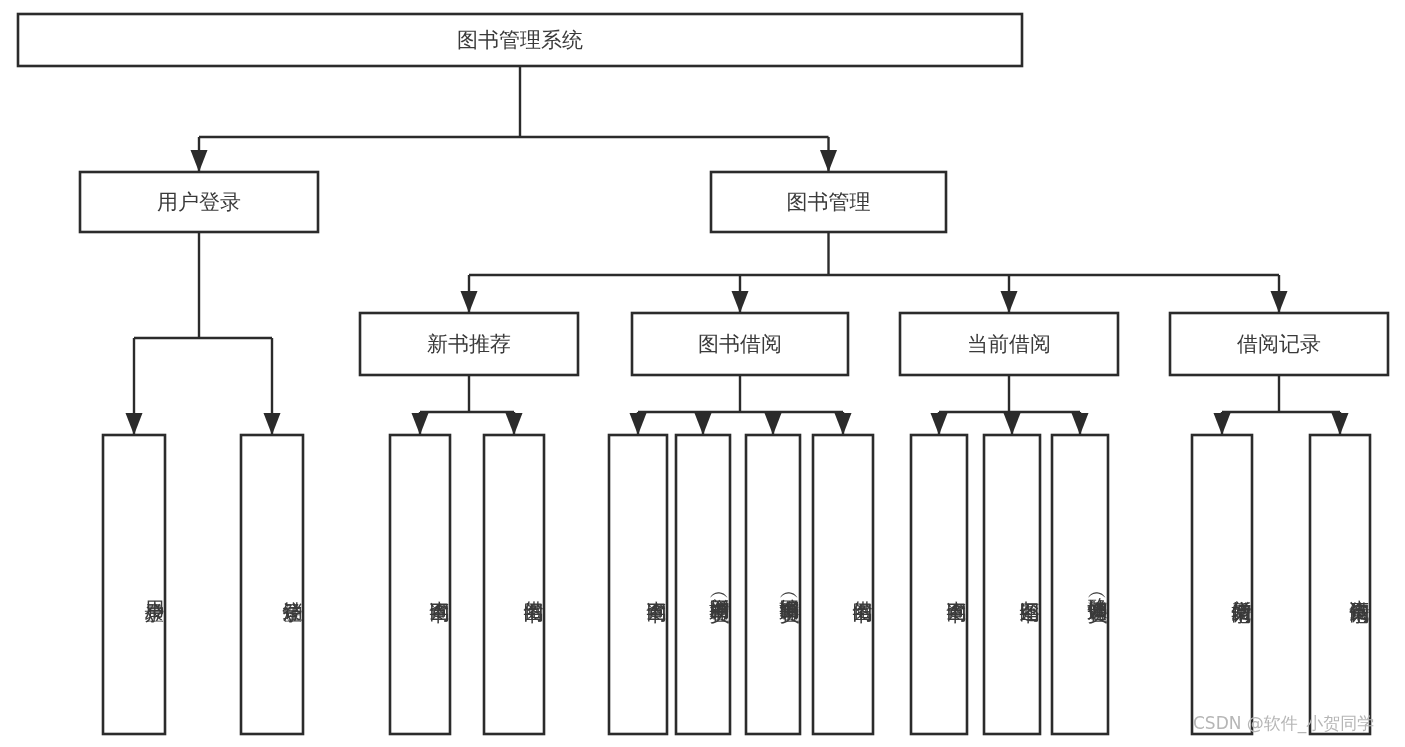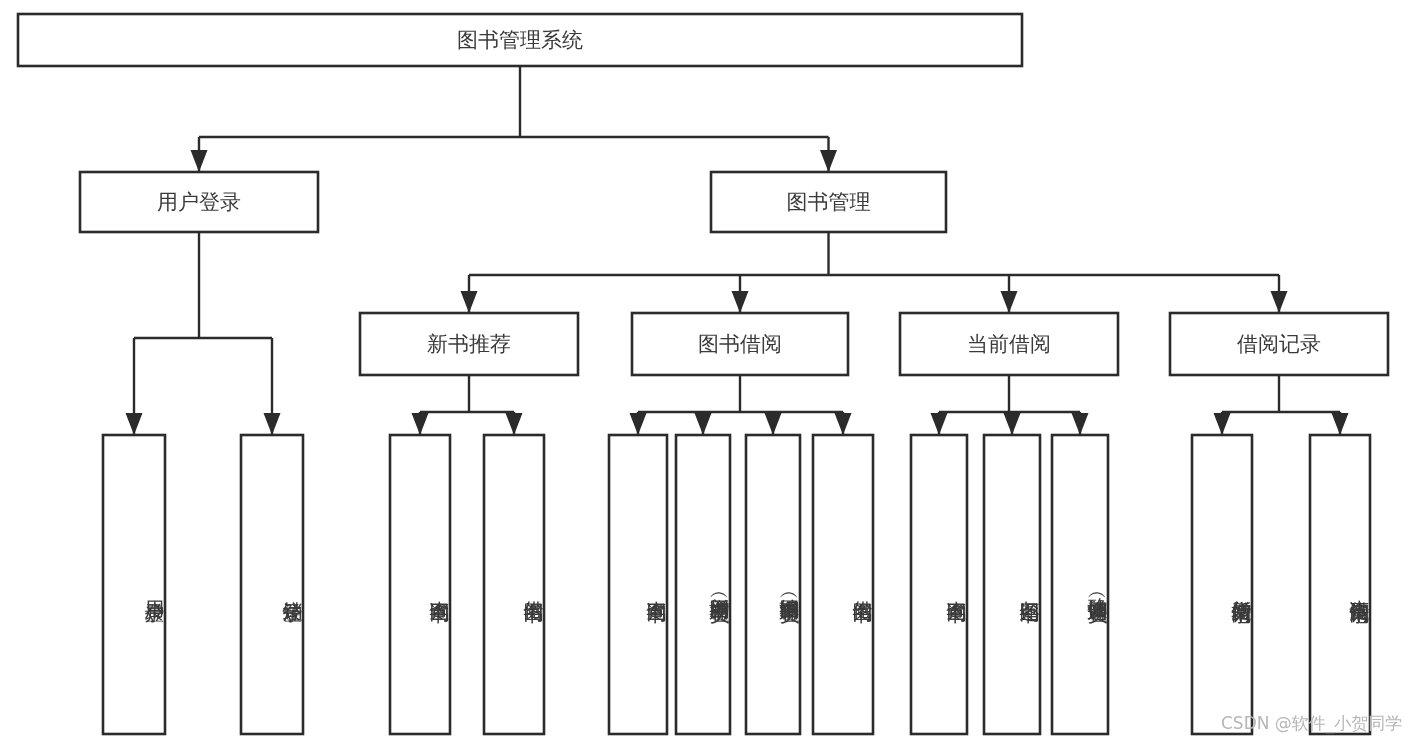--- a/index.html
+++ b/index.html
@@ -212,15 +212,15 @@
       <div class="leaf-label" style="left: 676px; top: 445px; width: 54px; height: 283px;">新增图书（管理员）</div>
       <div class="leaf-label" style="left: 746px; top: 445px; width: 54px; height: 283px;">编辑图书（管理员）</div>
       <div class="leaf-label" style="left: 813px; top: 445px; width: 60px; height: 283px;">借阅图书</div>
       <div class="leaf-label" style="left: 911px; top: 445px; width: 56px; height: 283px;">查询图书</div>
       <div class="leaf-label" style="left: 984px; top: 445px; width: 56px; height: 283px;">归还图书</div>
       <div class="leaf-label" style="left: 1052px; top: 445px; width: 56px; height: 283px;">确认归还（管理员）</div>
       <div class="leaf-label" style="left: 1192px; top: 445px; width: 60px; height: 283px;">新增借阅记录</div>
       <div class="leaf-label" style="left: 1310px; top: 445px; width: 60px; height: 283px;">查询借阅记录</div>
     </div>
 
-  <div class="watermark" style="left:1193px; top:712px;margin-left:28px;">CSDN @软件_小贺同学</div>
+  <div class="watermark" style="left:1193px; top:712px;">CSDN @软件_小贺同学</div>
 
 </div>
 
 </body></html>

